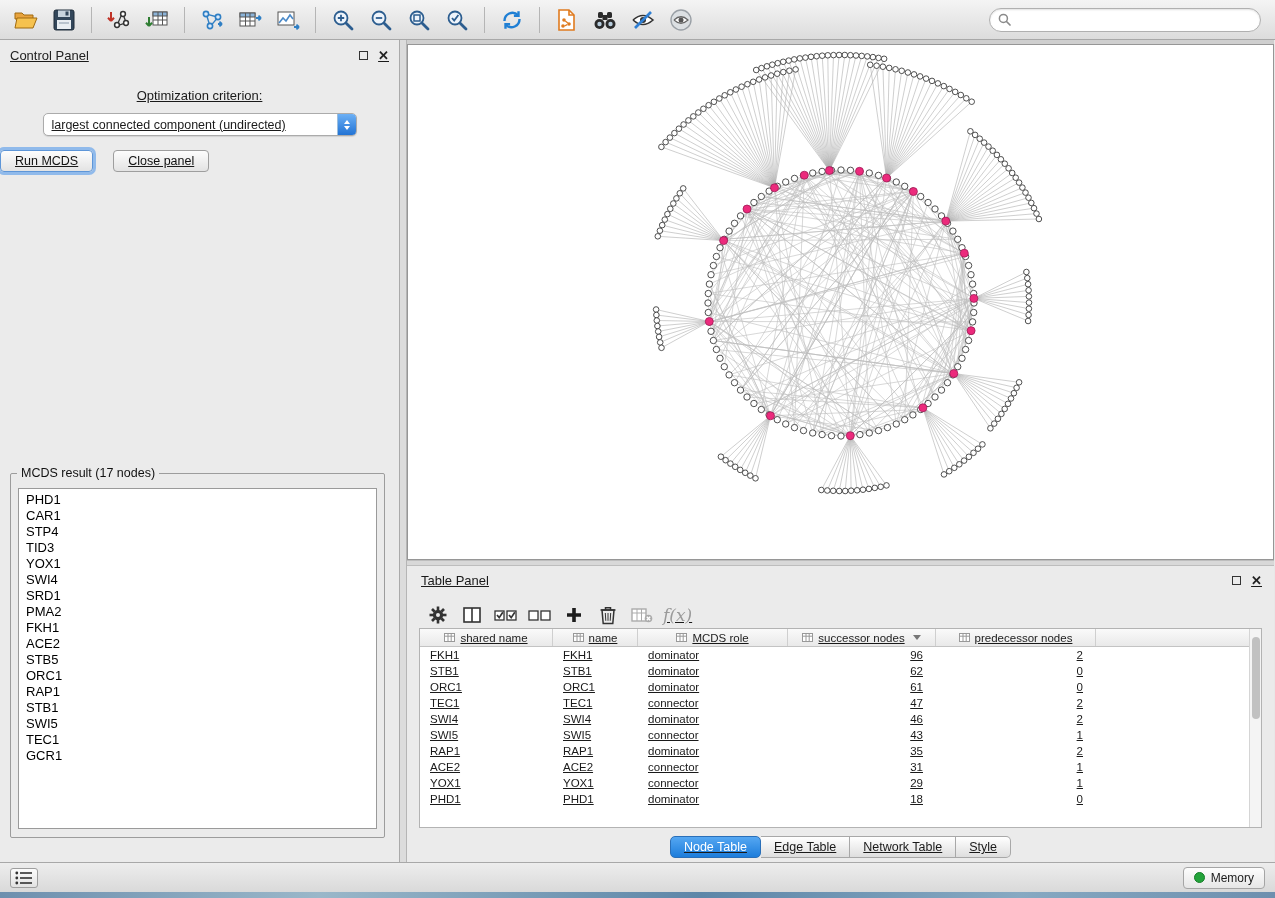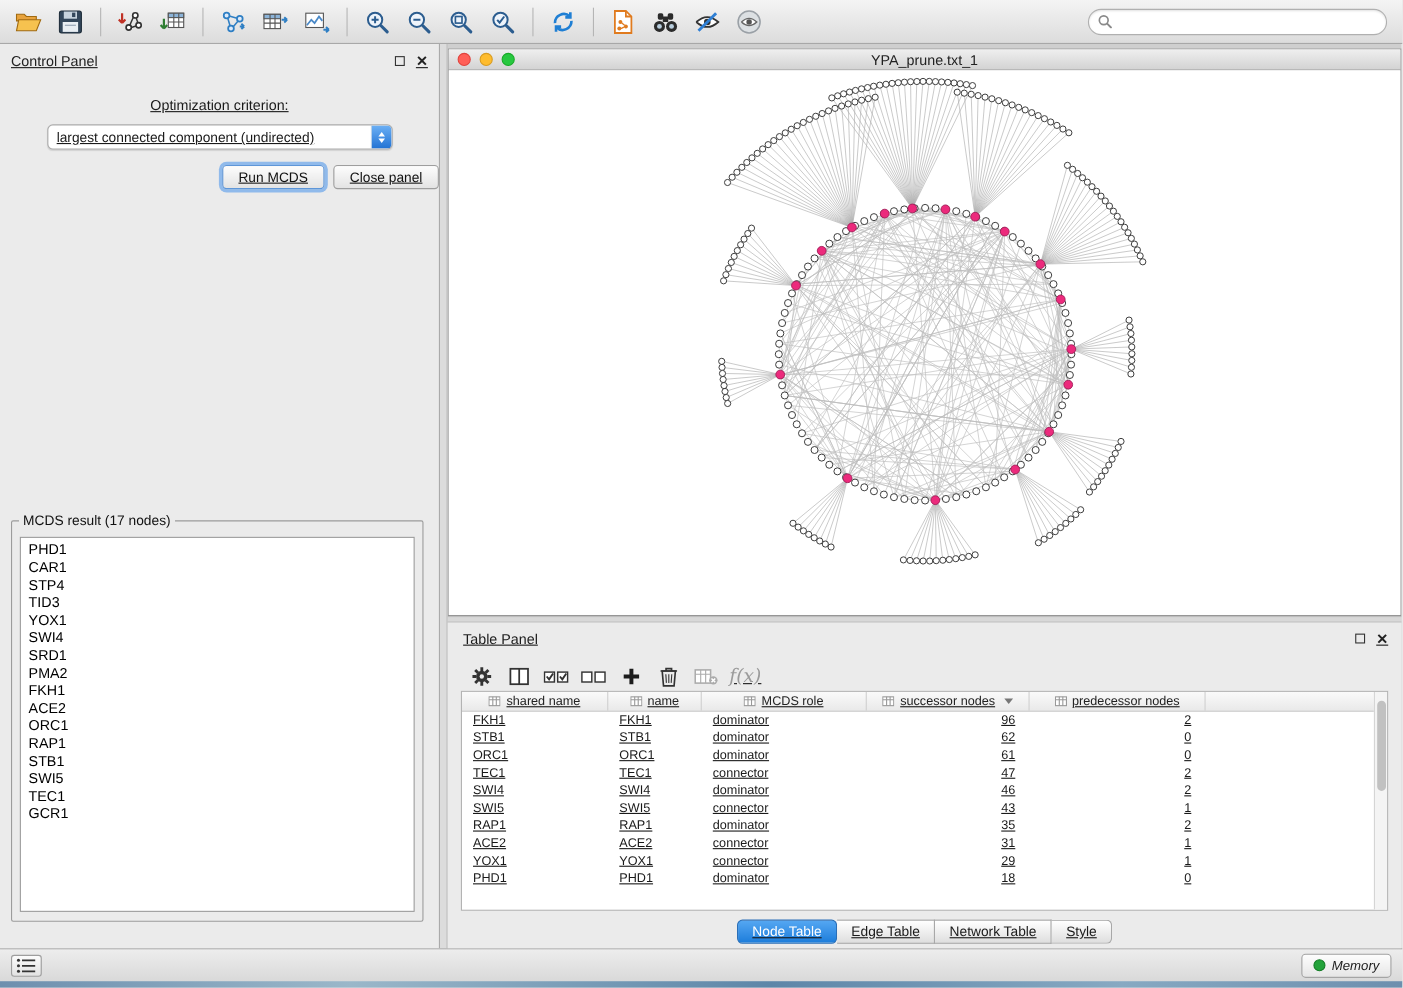--- a/index.html
+++ b/index.html
@@ -36,21 +36,21 @@
   .cp-tab.active { background:linear-gradient(#55a7f2,#1d7ddb); color:#fff; border-color:#2a6fb8;
     border-radius:5px; border-left-width:1px; margin-left:2px; }
   .cp-optlabel { text-align:center; margin-top:22px; font-size:13px; }
   .cp-select { width:314px; height:23px; margin:10px auto 0 auto; background:#fff; border:1px solid #ababab;
     border-radius:5px; display:flex; align-items:center; box-shadow:0 1px 1px rgba(0,0,0,.1); }
   .cp-select .val { flex:1; padding:0 8px; font-size:12.5px; white-space:nowrap; overflow:hidden; }
   .stepper { width:19px; height:21px; border-radius:0 4px 4px 0; background:linear-gradient(#6cb0f5,#2273d4);
     display:flex; flex-direction:column; align-items:center; justify-content:center; border-left:1px solid #9bbede; }
   .tri-up { width:0; height:0; border-left:3.5px solid transparent; border-right:3.5px solid transparent; border-bottom:4.5px solid #fff; margin-bottom:2px; }
   .tri-down { width:0; height:0; border-left:3.5px solid transparent; border-right:3.5px solid transparent; border-top:4.5px solid #fff; }
-  .cp-btnrow { display:flex; justify-content:flex-end; gap:8px; margin-top:14px; }
+  .cp-btnrow { display:flex; justify-content:flex-start; gap:20px; margin-top:14px; }
   .cp-btn { padding:3px 14px; font-size:12.5px; background:linear-gradient(#fdfdfd,#e3e3e3);
     border:1px solid #9e9e9e; border-radius:4px; color:#111; }
   .cp-btn.focused { box-shadow:0 0 0 3px rgba(96,160,235,.65); border-color:#5e96d8; }
   .mcds-fieldset { position:absolute; left:10px; right:14px; top:426px; height:372px;
     border:1px solid #9c9c9c; border-radius:2px; background:#ebebeb; }
   .mcds-fieldset legend { font-size:12.5px; margin-left:6px; padding:0 4px; color:#111; }
   .mcds-listbox { position:absolute; left:7px; right:7px; top:8px; bottom:8px; background:#fff;
     border:1px solid #9a9a9a; overflow:hidden; padding:3px 0; }
   .mcds-item { font-size:13px; line-height:16px; padding:0 7px; color:#000; }
 
@@ -96,21 +96,21 @@
   .tp-tab:first-child { border-left-width:1px; border-radius:5px 0 0 5px; }
   .tp-tab:last-child { border-radius:0 5px 5px 0; }
   .tp-tab.active { background:linear-gradient(#55a7f2,#1d7ddb); color:#fff; border-color:#2a6fb8; border-radius:5px; border-left-width:1px; }
 
   
   .statusbar { height:30px; background:linear-gradient(#ededed,#d9d9d9); border-top:1px solid #a8a8a8;
     display:flex; align-items:center; padding:0 10px; }
   .menu-btn { width:28px; height:20px; border:1px solid #9e9e9e; border-radius:3px; background:linear-gradient(#fcfcfc,#e2e2e2);
     display:flex; align-items:center; justify-content:center; }
   .mem-btn { margin-left:auto; height:22px; border:1px solid #a5a5a5; border-radius:4px; background:linear-gradient(#fdfdfd,#e6e6e6);
-    display:flex; align-items:center; gap:6px; padding:0 10px; font-size:12px;font-style:italic; }
+    display:flex; align-items:center; gap:6px; padding:0 10px; font-size:12px; }
   .mem-dot { width:11px; height:11px; border-radius:50%; background:#23a33a; border:1px solid #157d27; }
   .wallpaper { height:6px; background:linear-gradient(90deg,#6d8fae,#9ab7c9 25%,#5d86a8 55%,#87a9c2 80%,#6d8fae); }
 
   svg { display:block; }
 </style>
 </head>
 <body>
 
 <div class="toolbar">
   <div class="tbtn">
@@ -341,43 +341,36 @@
           <div class="mcds-item">PHD1</div>
           <div class="mcds-item">CAR1</div>
           <div class="mcds-item">STP4</div>
           <div class="mcds-item">TID3</div>
           <div class="mcds-item">YOX1</div>
           <div class="mcds-item">SWI4</div>
           <div class="mcds-item">SRD1</div>
           <div class="mcds-item">PMA2</div>
           <div class="mcds-item">FKH1</div>
           <div class="mcds-item">ACE2</div>
+          <div class="mcds-item">STB5</div>
           <div class="mcds-item">ORC1</div>
           <div class="mcds-item">RAP1</div>
           <div class="mcds-item">STB1</div>
           <div class="mcds-item">SWI5</div>
           <div class="mcds-item">TEC1</div>
           <div class="mcds-item">GCR1</div>
         </div>
     </fieldset>
   </div>
 
   <div class="vsplit"></div>
 
   <div class="right-col">
 
     <div class="net-window">
-      <div class="net-titlebar">
-        <span class="net-title">YPA_prune.txt_1</span>
-        <span class="lights">
-          <span class="light red"></span>
-          <span class="light yellow"></span>
-          <span class="light green"></span>
-        </span>
-      </div>
       <div class="net-canvas">
         <svg id="net-svg" width="865" height="495" viewBox="0 0 865 495">
             <g stroke="#9a9a9a" stroke-width="0.6" opacity="0.65">
               <line x1="366.5" y1="142.8" x2="557.6" y2="211.5"></line>
               <line x1="366.5" y1="142.8" x2="563.0" y2="286.3"></line>
               <line x1="366.5" y1="142.8" x2="386.5" y2="382.6"></line>
               <line x1="366.5" y1="142.8" x2="300.3" y2="267.5"></line>
               <line x1="366.5" y1="142.8" x2="326.5" y2="178.3"></line>
               <line x1="366.5" y1="142.8" x2="303.0" y2="229.7"></line>
               <line x1="366.5" y1="142.8" x2="442.5" y2="125.3"></line>

